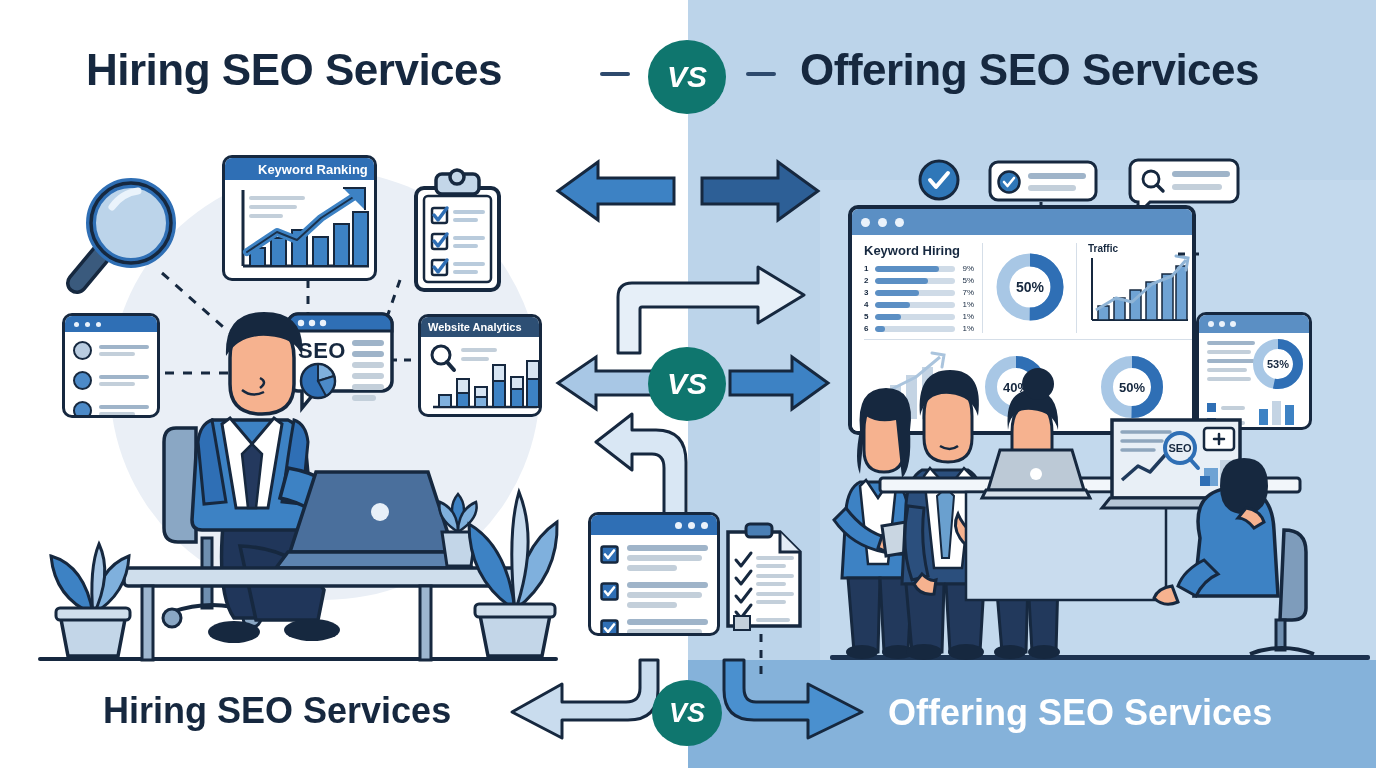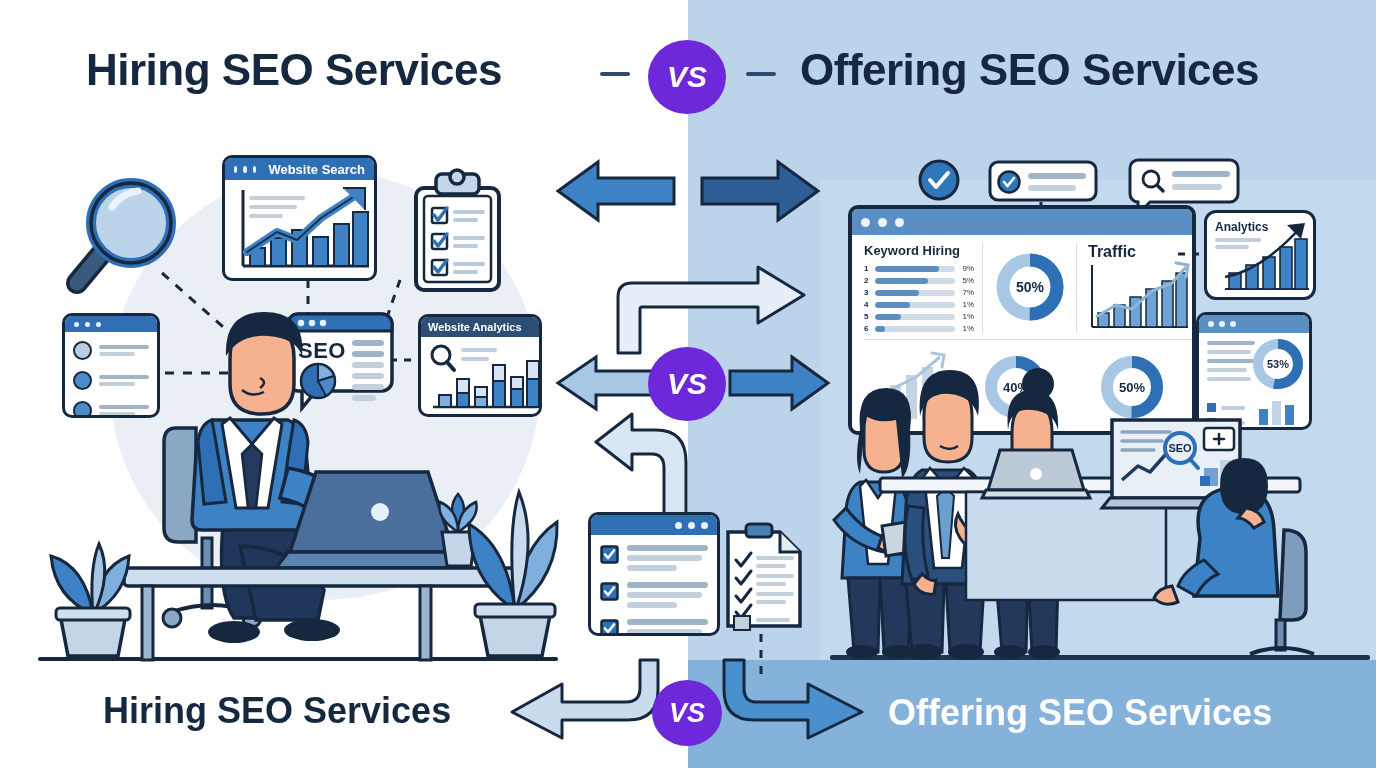--- a/index.html
+++ b/index.html
@@ -20,21 +20,21 @@
   .right-inner{position:absolute;left:820px;top:180px;width:556px;height:480px;background:#c9dcee;opacity:.55;}
   .left-floorline{position:absolute;left:38px;top:657px;width:520px;height:4px;background:#16283f;border-radius:2px;}
   .right-floorline{position:absolute;left:830px;top:655px;width:540px;height:5px;background:#1d3350;border-radius:2px;}
 
   
   .hdr{position:absolute;top:45px;font-weight:700;font-size:44px;letter-spacing:-.5px;white-space:nowrap;}
   .hdr-left{left:86px;color:#16283f;}
   .hdr-right{left:800px;color:#16283f;}
   .hdr-dash{position:absolute;top:72px;width:30px;height:4px;background:#2e4a6d;border-radius:2px;}
 
-  .vs-badge{position:absolute;border-radius:50%;background:#6d28d9;color:#fff;
+  .vs-badge{position:absolute;border-radius:50%;background:#0f766e;color:#fff;
     display:flex;align-items:center;justify-content:center;font-weight:700;font-style:italic;}
   .vs-top{left:648px;top:40px;width:78px;height:74px;font-size:30px;}
   .vs-mid{left:648px;top:347px;width:78px;height:74px;font-size:30px;}
   .vs-bot{left:652px;top:680px;width:70px;height:66px;font-size:27px;}
 
   
   .ftr{position:absolute;font-weight:700;font-size:36px;white-space:nowrap;}
   .ftr-left{left:103px;top:690px;color:#16283f;}
   .ftr-right{left:888px;top:692px;color:#ffffff;}
 
@@ -122,21 +122,21 @@
   </svg>
   <svg style="position:absolute;left:390px;top:352px;" width="40" height="16">
     <path d="M0 8 L32 8" stroke="#16283f" stroke-width="3" stroke-dasharray="7 7" fill="none"></path>
   </svg>
 
   <div class="card" style="left:222px;top:155px;width:155px;height:126px;">
     <div class="bar-top">
       <span class="dot"></span>
       <span class="dot"></span>
       <span class="dot"></span>
-      <span class="card-title">Website Search</span>
+      <span class="card-title">Keyword Ranking</span>
     </div>
     <div style="position:relative;height:101px;">
       <svg width="155" height="101" viewBox="0 0 155 101">
         <line x1="18" y1="10" x2="18" y2="86" stroke="#16283f" stroke-width="3"></line>
         <line x1="18" y1="86" x2="144" y2="86" stroke="#16283f" stroke-width="3"></line>
         <rect x="25" y="68" width="15" height="18" fill="#3d82c4" stroke="#16283f" stroke-width="2"></rect>
         <rect x="46" y="58" width="15" height="28" fill="#3d82c4" stroke="#16283f" stroke-width="2"></rect>
         <rect x="67" y="50" width="15" height="36" fill="#3d82c4" stroke="#16283f" stroke-width="2"></rect>
         <rect x="88" y="57" width="15" height="29" fill="#3d82c4" stroke="#16283f" stroke-width="2"></rect>
         <rect x="109" y="44" width="15" height="42" fill="#3d82c4" stroke="#16283f" stroke-width="2"></rect>
@@ -510,21 +510,21 @@
       <div class="donut" style="left:142px;top:16px;width:72px;height:72px;">
         <svg width="72" height="72" viewBox="0 0 72 72" style="position:absolute;">
           <circle cx="36" cy="36" r="27" fill="none" stroke="#a8c7e5" stroke-width="13"></circle>
           <circle cx="36" cy="36" r="27" fill="none" stroke="#2f6fb5" stroke-width="13" stroke-dasharray="84.8 169.6" transform="rotate(-90 36 36)"></circle>
         </svg>
         <span style="position:relative;font-size:14px;font-weight:700;color:#16283f;">50%</span>
       </div>
       <div style="position:absolute;left:224px;top:8px;width:1px;height:90px;background:#d5dee8;"></div>
 
       <div style="position:absolute;left:236px;top:8px;width:104px;">
-        <div class="ttl-dark" style="font-size:16px;">Traffic</div>
+        <div class="ttl-dark" style="font-size:10px;">Traffic</div>
         <svg width="104" height="74" viewBox="0 0 104 74">
           <line x1="4" y1="4" x2="4" y2="66" stroke="#16283f" stroke-width="2"></line>
           <line x1="4" y1="66" x2="100" y2="66" stroke="#16283f" stroke-width="2"></line>
           <rect x="10" y="52" width="11" height="14" fill="#6fa3d4" stroke="#16283f" stroke-width="1.5"></rect>
           <rect x="26" y="44" width="11" height="22" fill="#6fa3d4" stroke="#16283f" stroke-width="1.5"></rect>
           <rect x="42" y="36" width="11" height="30" fill="#6fa3d4" stroke="#16283f" stroke-width="1.5"></rect>
           <rect x="58" y="28" width="11" height="38" fill="#6fa3d4" stroke="#16283f" stroke-width="1.5"></rect>
           <rect x="74" y="20" width="11" height="46" fill="#6fa3d4" stroke="#16283f" stroke-width="1.5"></rect>
           <rect x="88" y="12" width="11" height="54" fill="#6fa3d4" stroke="#16283f" stroke-width="1.5"></rect>
           <path d="M8 56 L28 44 L44 48 L64 30 L84 22 L98 6" stroke="#8fb4d6" stroke-width="3" fill="none" stroke-linejoin="round"></path>
@@ -553,39 +553,20 @@
         <rect x="4" y="48" width="11" height="24" fill="#c4d4e4"></rect>
         <rect x="20" y="38" width="11" height="34" fill="#c4d4e4"></rect>
         <rect x="36" y="28" width="11" height="44" fill="#c4d4e4"></rect>
         <rect x="52" y="20" width="11" height="52" fill="#c4d4e4"></rect>
         <path d="M4 54 L26 40 L46 30 L70 10" stroke="#aac4dd" stroke-width="3" fill="none"></path>
         <path d="M62 6 L74 8 L72 20" stroke="#aac4dd" stroke-width="3" fill="none" stroke-linecap="round"></path>
       </svg>
     </div>
   </div>
 
-  <div class="card" style="left:1204px;top:210px;width:112px;height:90px;border-radius:12px;">
-    <div style="position:relative;padding:7px 8px;">
-      <div class="ttl-dark" style="font-size:12px;">Analytics</div>
-      <div style="display:flex;flex-direction:column;gap:3px;margin-top:4px;">
-        <span class="line" style="width:46px;height:4px;display:block;"></span>
-        <span class="line" style="width:34px;height:4px;display:block;"></span>
-      </div>
-      <svg style="position:absolute;left:6px;top:6px;" width="104" height="78" viewBox="0 0 104 78">
-        <line x1="12" y1="70" x2="96" y2="70" stroke="#16283f" stroke-width="2"></line>
-        <rect x="16" y="54" width="12" height="16" fill="#3d82c4" stroke="#16283f" stroke-width="1.6"></rect>
-        <rect x="33" y="46" width="12" height="24" fill="#3d82c4" stroke="#16283f" stroke-width="1.6"></rect>
-        <rect x="50" y="38" width="12" height="32" fill="#3d82c4" stroke="#16283f" stroke-width="1.6"></rect>
-        <rect x="67" y="28" width="12" height="42" fill="#3d82c4" stroke="#16283f" stroke-width="1.6"></rect>
-        <rect x="82" y="20" width="12" height="50" fill="#3d82c4" stroke="#16283f" stroke-width="1.6"></rect>
-        <path d="M12 58 Q48 52 88 8" stroke="#16283f" stroke-width="2.6" fill="none"></path>
-        <path d="M74 6 L92 4 L88 20" fill="#16283f"></path>
-      </svg>
-    </div>
-  </div>
   <svg style="position:absolute;left:1178px;top:248px;" width="30" height="12">
     <path d="M0 6 L26 6" stroke="#16283f" stroke-width="3" stroke-dasharray="7 7" fill="none"></path>
   </svg>
 
   <div class="card" style="left:1196px;top:312px;width:116px;height:118px;">
     <div class="bar-top" style="height:18px;background:#5b8fc4;gap:5px;">
       <span class="dot" style="width:6px;height:6px;"></span>
       <span class="dot" style="width:6px;height:6px;"></span>
       <span class="dot" style="width:6px;height:6px;"></span>
     </div>

